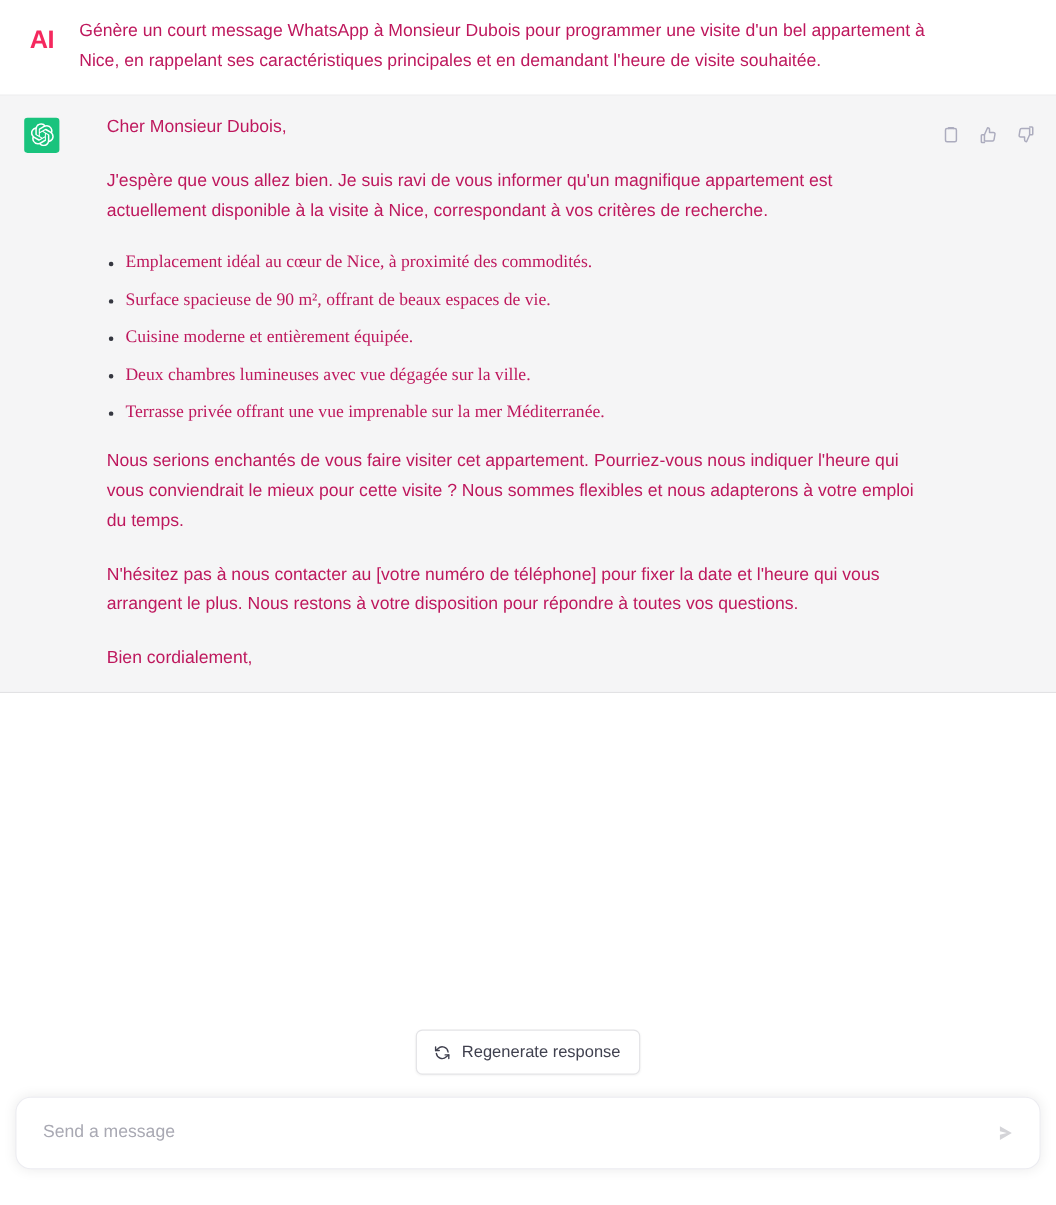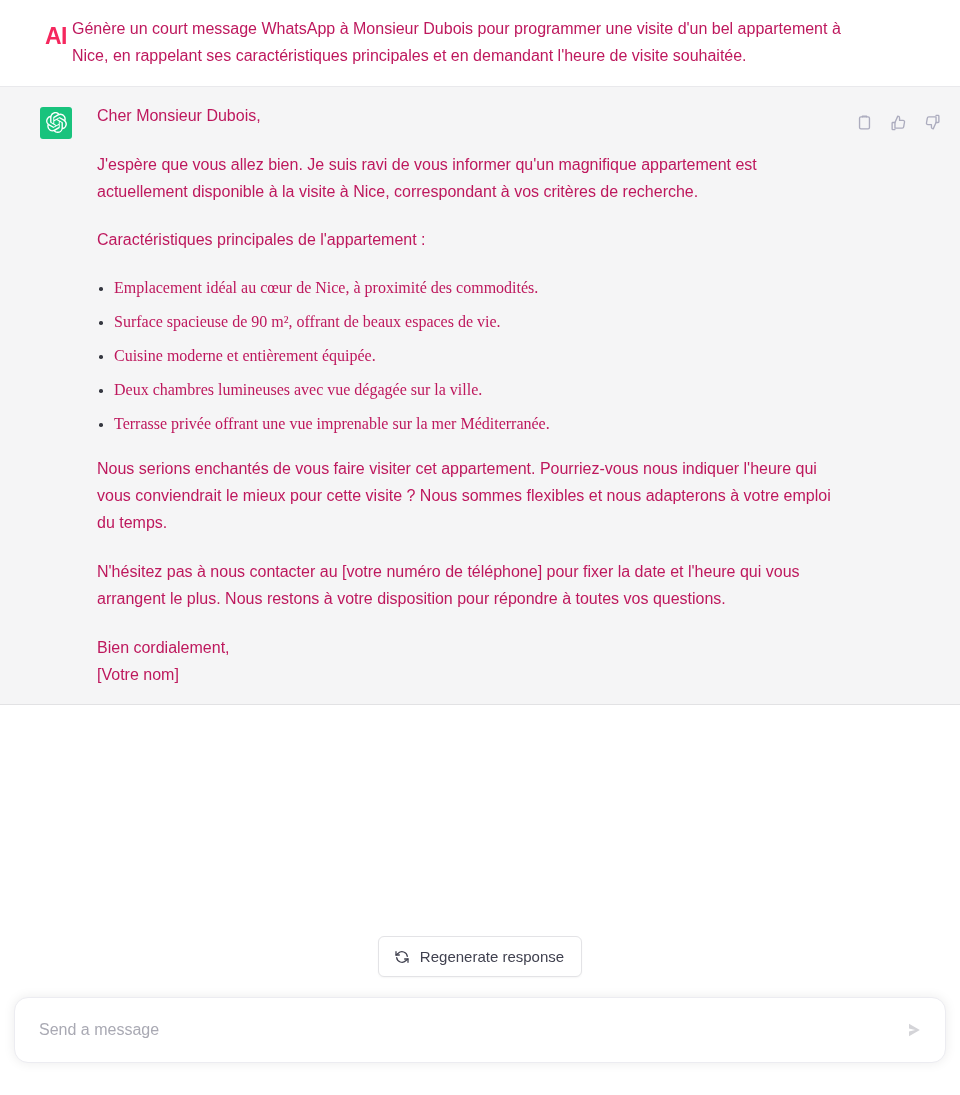--- a/index.html
+++ b/index.html
@@ -36,21 +36,21 @@
   .msg-row.assistant {
     background: #f5f5f6;
     border-bottom: 1px solid #e2e2e4;
   }
 
   .avatar-col {
     width: 60px;
     flex: 0 0 60px;
     padding-top: 4px;
     display: flex;
-    justify-content: flex-end;
+    justify-content: flex-start;
     padding-left: 10px;
   }
 
   .avatar {
     width: 32px;
     height: 32px;
     border-radius: 3px;
     display: flex;
     align-items: center;
     justify-content: center;
@@ -230,34 +230,32 @@
       <div class="avatar bot-avatar">
         <svg width="21" height="21" viewBox="0 0 24 24" fill="#ffffff" aria-hidden="true">
           <path d="M22.28 9.82a5.99 5.99 0 0 0-.52-4.91 6.05 6.05 0 0 0-6.51-2.9A6 6 0 0 0 4.98 4.18a5.99 5.99 0 0 0-4 2.9 6.05 6.05 0 0 0 .74 7.1 5.98 5.98 0 0 0 .51 4.91 6.05 6.05 0 0 0 6.52 2.9A5.98 5.98 0 0 0 13.26 24a6.06 6.06 0 0 0 5.77-4.21 5.99 5.99 0 0 0 4-2.9 6.06 6.06 0 0 0-.75-7.07Zm-9.02 12.6a4.48 4.48 0 0 1-2.88-1.04l.14-.08 4.78-2.76a.79.79 0 0 0 .39-.68v-6.74l2.02 1.17a.07.07 0 0 1 .04.06v5.58a4.5 4.5 0 0 1-4.49 4.49ZM3.6 18.3a4.47 4.47 0 0 1-.54-3.01l.14.09 4.78 2.76a.77.77 0 0 0 .78 0l5.84-3.37v2.33a.08.08 0 0 1-.3.07l-4.83 2.79a4.5 4.5 0 0 1-6.14-1.64Zm-1.26-10.4a4.48 4.48 0 0 1 2.35-1.97v5.68a.77.77 0 0 0 .38.67l5.82 3.35-2.02 1.17a.08.08 0 0 1-.07 0l-4.83-2.79a4.5 4.5 0 0 1-1.63-6.11Zm16.6 3.86-5.84-3.4L15.1 7.2a.07.07 0 0 1 .07 0l4.83 2.79a4.49 4.49 0 0 1-.68 8.1v-5.68a.79.79 0 0 0-.39-.67Zm2.01-3.02-.14-.09-4.77-2.78a.78.78 0 0 0-.79 0L9.42 9.24V6.9a.07.07 0 0 1 .03-.06l4.83-2.79a4.49 4.49 0 0 1 6.67 4.65ZM8.32 12.87 6.3 11.7a.08.08 0 0 1-.04-.06V6.07a4.49 4.49 0 0 1 7.37-3.45l-.14.08L8.7 5.46a.79.79 0 0 0-.39.68Zm1.1-2.37 2.6-1.5 2.61 1.5v3l-2.6 1.5-2.6-1.5Z"></path>
         </svg>
       </div>
     </div>
 
     <div class="msg-body">
       <p>Cher Monsieur Dubois,</p>
       <p>J'espère que vous allez bien. Je suis ravi de vous informer qu'un magnifique appartement est actuellement disponible à la visite à Nice, correspondant à vos critères de recherche.</p>
-      <p>Caractéristiques principales de l'appartement :</p>
 
       <ul class="bullets">
         <li>Emplacement idéal au cœur de Nice, à proximité des commodités.</li>
         <li>Surface spacieuse de 90 m², offrant de beaux espaces de vie.</li>
         <li>Cuisine moderne et entièrement équipée.</li>
         <li>Deux chambres lumineuses avec vue dégagée sur la ville.</li>
         <li>Terrasse privée offrant une vue imprenable sur la mer Méditerranée.</li>
       </ul>
 
       <p>Nous serions enchantés de vous faire visiter cet appartement. Pourriez-vous nous indiquer l'heure qui vous conviendrait le mieux pour cette visite ? Nous sommes flexibles et nous adapterons à votre emploi du temps.</p>
       <p>N'hésitez pas à nous contacter au [votre numéro de téléphone] pour fixer la date et l'heure qui vous arrangent le plus. Nous restons à votre disposition pour répondre à toutes vos questions.</p>
       <p class="tight">Bien cordialement,</p>
-      <p class="tight">[Votre nom]</p>
     </div>
 
     <div class="actions">
       <button class="action-btn" title="Copy">
         <svg width="17" height="17" viewBox="0 0 24 24" fill="none" stroke="currentColor" stroke-width="1.9" stroke-linecap="round" stroke-linejoin="round">
           <rect x="5" y="4" width="14" height="17" rx="2"></rect>
           <path d="M9 4V3h6v1"></path>
         </svg>
       </button>
       <button class="action-btn" title="Good response">

